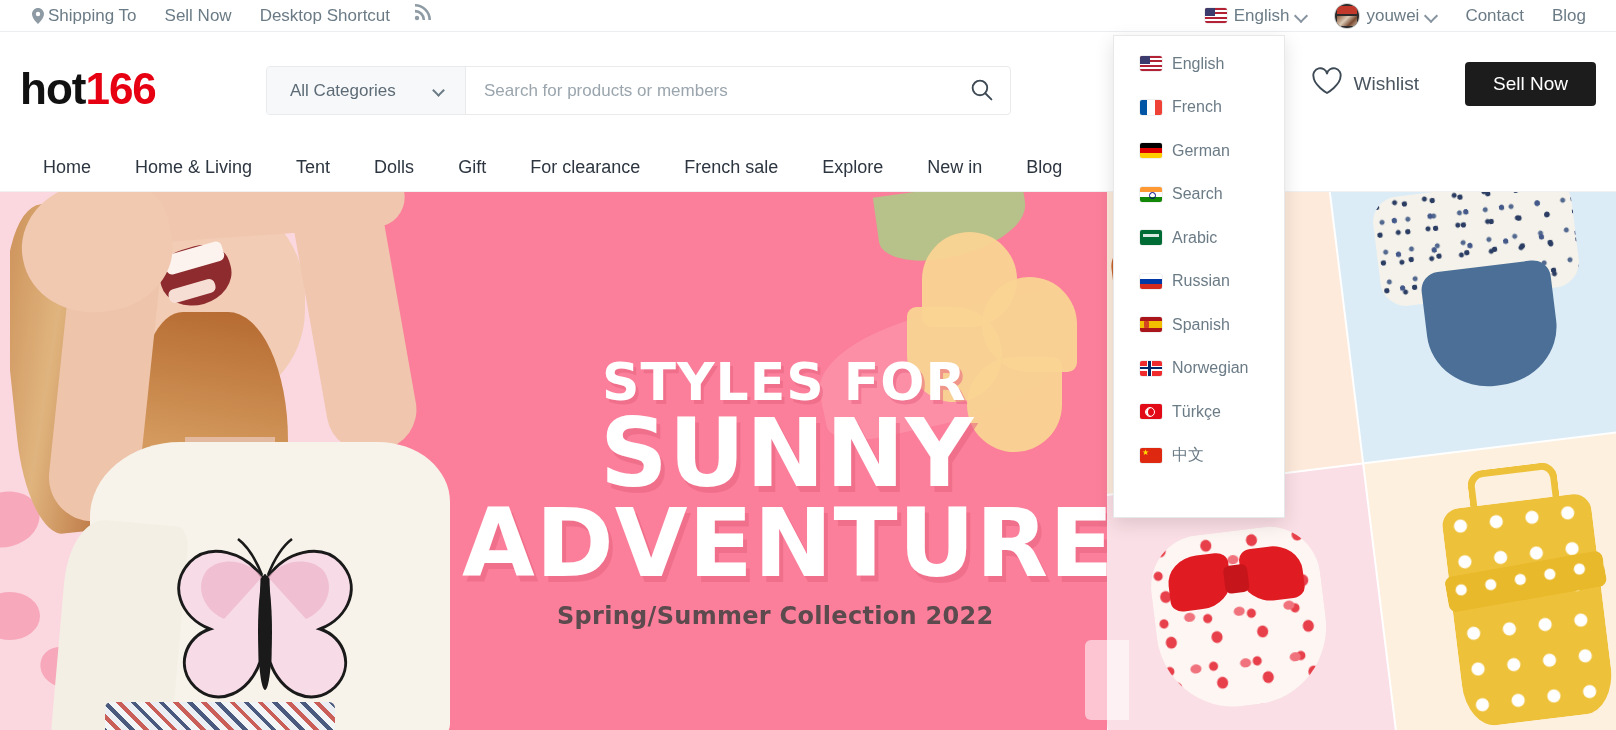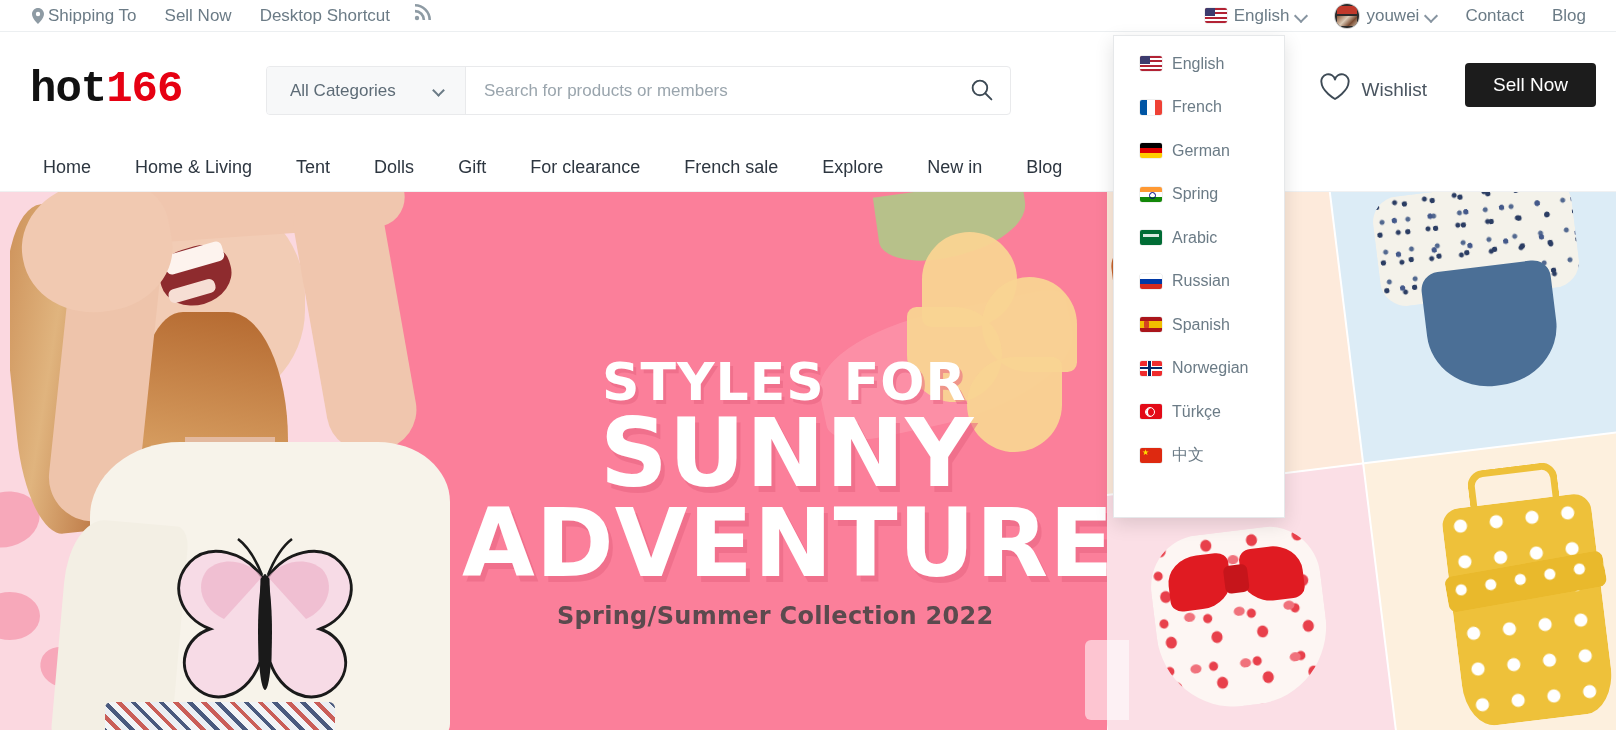--- a/index.html
+++ b/index.html
@@ -88,22 +88,22 @@
     display:flex; align-items:center; gap: 10px;
     height: 43.5px; padding: 0 16px 0 26px;
     font-size: 16px; color: #6b7b86; cursor: pointer;
   }
 
   
   .header {
     position: absolute; top: 35px; left: 0; width: 1616px; height: 108px;
     background:#fff; display:flex; align-items:center;
   }
-  .logo { margin-left: 30px; font-size: 44px; font-weight: 700; letter-spacing:-1px; line-height:1;
-          font-family:Liberation Mono, monospace; cursor:pointer; }
+  .logo { margin-left: 20px; font-size: 44px; font-weight: 700; letter-spacing:-1px; line-height:1;
+          font-family:Liberation Sans, sans-serif; cursor:pointer; }
   .logo .k { color:#111111; }
   .logo .r { color:#e60012; }
 
   .searchbar {
     position:absolute; left: 266px; top: 31px; width: 745px; height: 49px;
     border:1px solid #e9eaec; border-radius:4px; display:flex; align-items:center; background:#fff;
     overflow:hidden;
   }
   .cat-select {
     width: 199px; height:100%; background:#f7f8f9; border-right:1px solid #e9eaec;
@@ -112,21 +112,21 @@
   }
   .cat-select .caret::before{ border-color:#6b7b86; width:7px;height:7px; }
   .search-input {
     flex:1; height:100%; border:0; outline:none; font-size:17px; color:#333;
     padding: 0 18px; font-family:"Liberation Sans", sans-serif; background:transparent;
   }
   .search-input::placeholder{ color:#9aa5ad; }
   .search-btn { width:58px; height:100%; display:flex; align-items:center; justify-content:center;
                 background:transparent; border:0; cursor:pointer; }
 
-  .header-right { position:absolute; right: 20px; top: 26px; display:flex; align-items:flex-end; gap:8px; }
+  .header-right { position:absolute; right: 20px; top: 26px; display:flex; align-items:center; gap:16px; }
   .hdr-divider { width:1px; height:46px; background:#e9eaec; margin-right: 26px;}
   .wishlist { display:flex; align-items:center; gap:11px; font-size:19px; color:#4a5560;
               cursor:pointer; margin-right: 30px;}
   .sell-btn {
     background:#1c1c1c; color:#fff; font-size:19px; border:0; border-radius:4px;
     padding: 0 28px; height: 44px; cursor:pointer; font-family:"Liberation Sans", sans-serif;
   }
 
   
   .mainnav {
@@ -424,21 +424,21 @@
     <div class="lang-item">
       <span class="flag flag-fr"></span>
       <span>French</span>
     </div>
     <div class="lang-item">
       <span class="flag flag-de"></span>
       <span>German</span>
     </div>
     <div class="lang-item">
       <span class="flag flag-in"></span>
-      <span>Spring</span>
+      <span>Search</span>
     </div>
     <div class="lang-item">
       <span class="flag flag-sa"></span>
       <span>Arabic</span>
     </div>
     <div class="lang-item">
       <span class="flag flag-ru"></span>
       <span>Russian</span>
     </div>
     <div class="lang-item">

